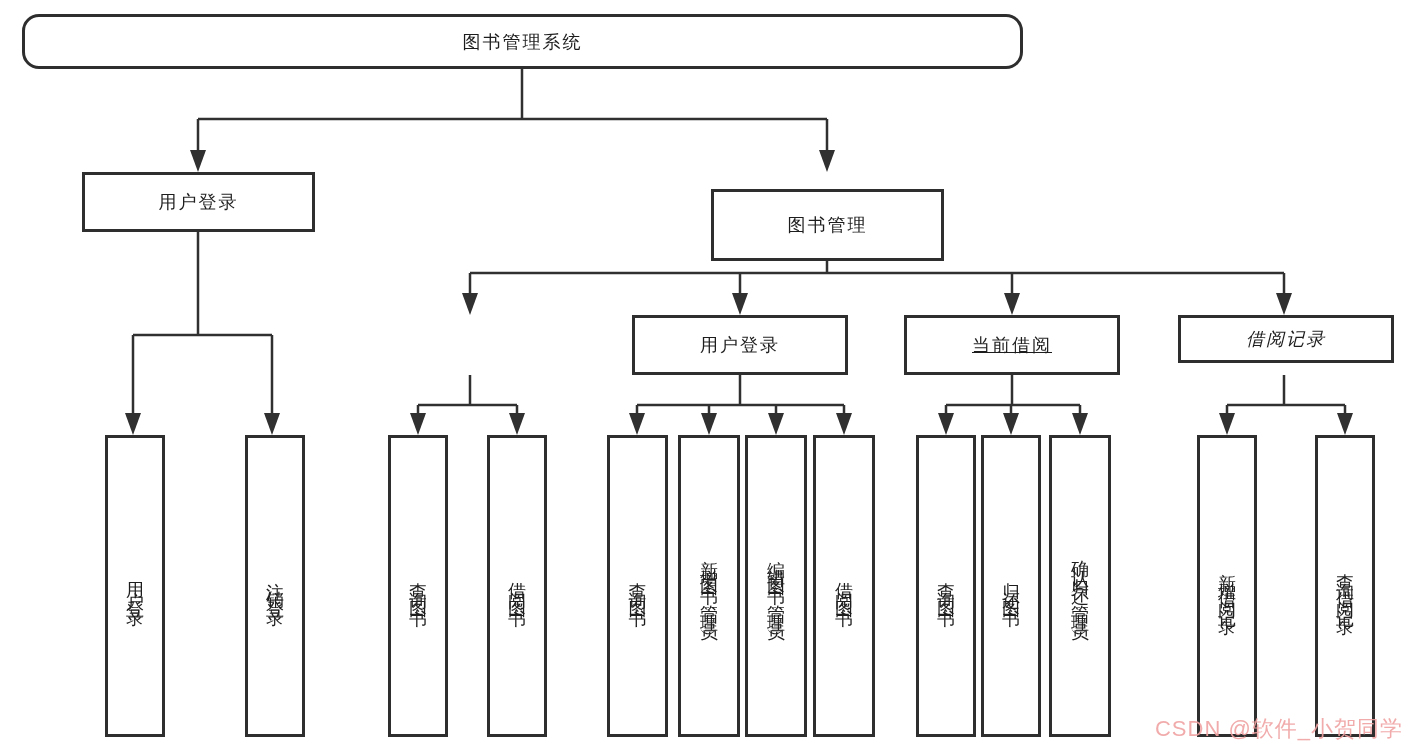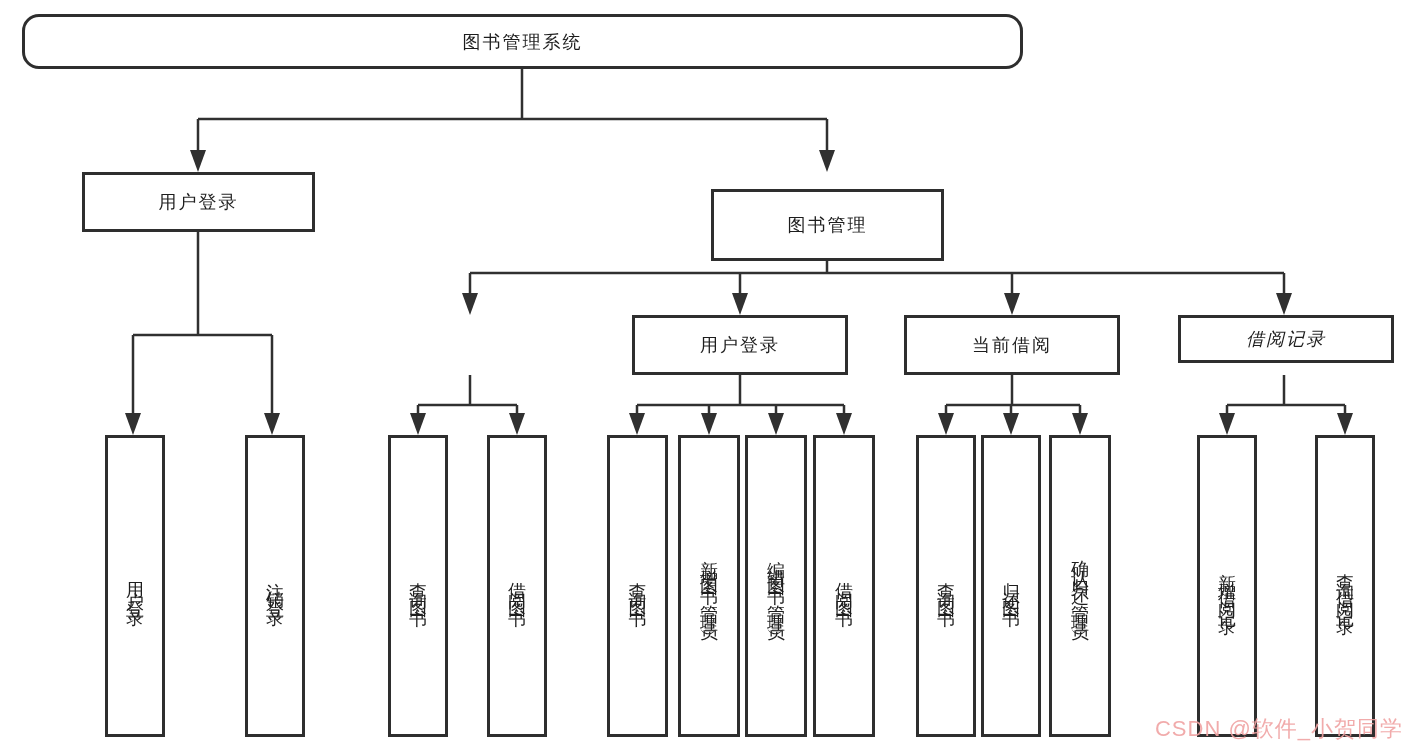--- a/index.html
+++ b/index.html
@@ -98,21 +98,21 @@
   <div class="node" style="left:82px;top:172px;width:233px;height:60px;">
     <span>用户登录</span>
   </div>
   <div class="node" style="left:711px;top:189px;width:233px;height:72px;">
     <span>图书管理</span>
   </div>
 
   <div class="node" style="left:632px;top:315px;width:216px;height:60px;">
     <span>用户登录</span>
   </div>
-  <div class="node" style="left:904px;top:315px;width:216px;height:60px;">
+  <div class="node" style="left:904px;top:315px;width:216px;height:60px;text-decoration:underline;">
     <span>当前借阅</span>
   </div>
   <div class="node" style="left:1178px;top:315px;width:216px;height:48px;font-style:italic;">
     <span>借阅记录</span>
   </div>
 
   <div class="node leaf" style="left:105px;top:435px;width:60px;height:302px;">
     <span>用户登录</span>
   </div>
   <div class="node leaf" style="left:245px;top:435px;width:60px;height:302px;">

